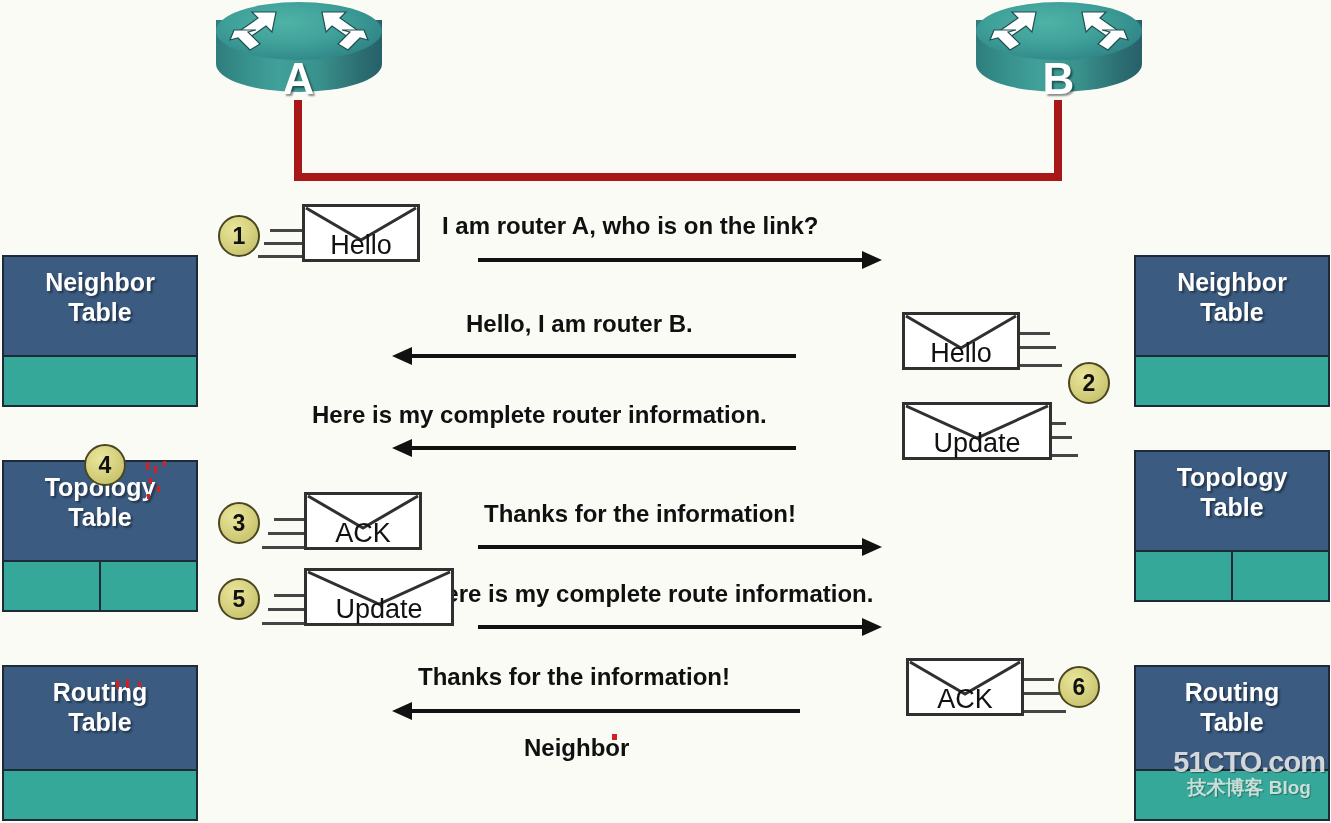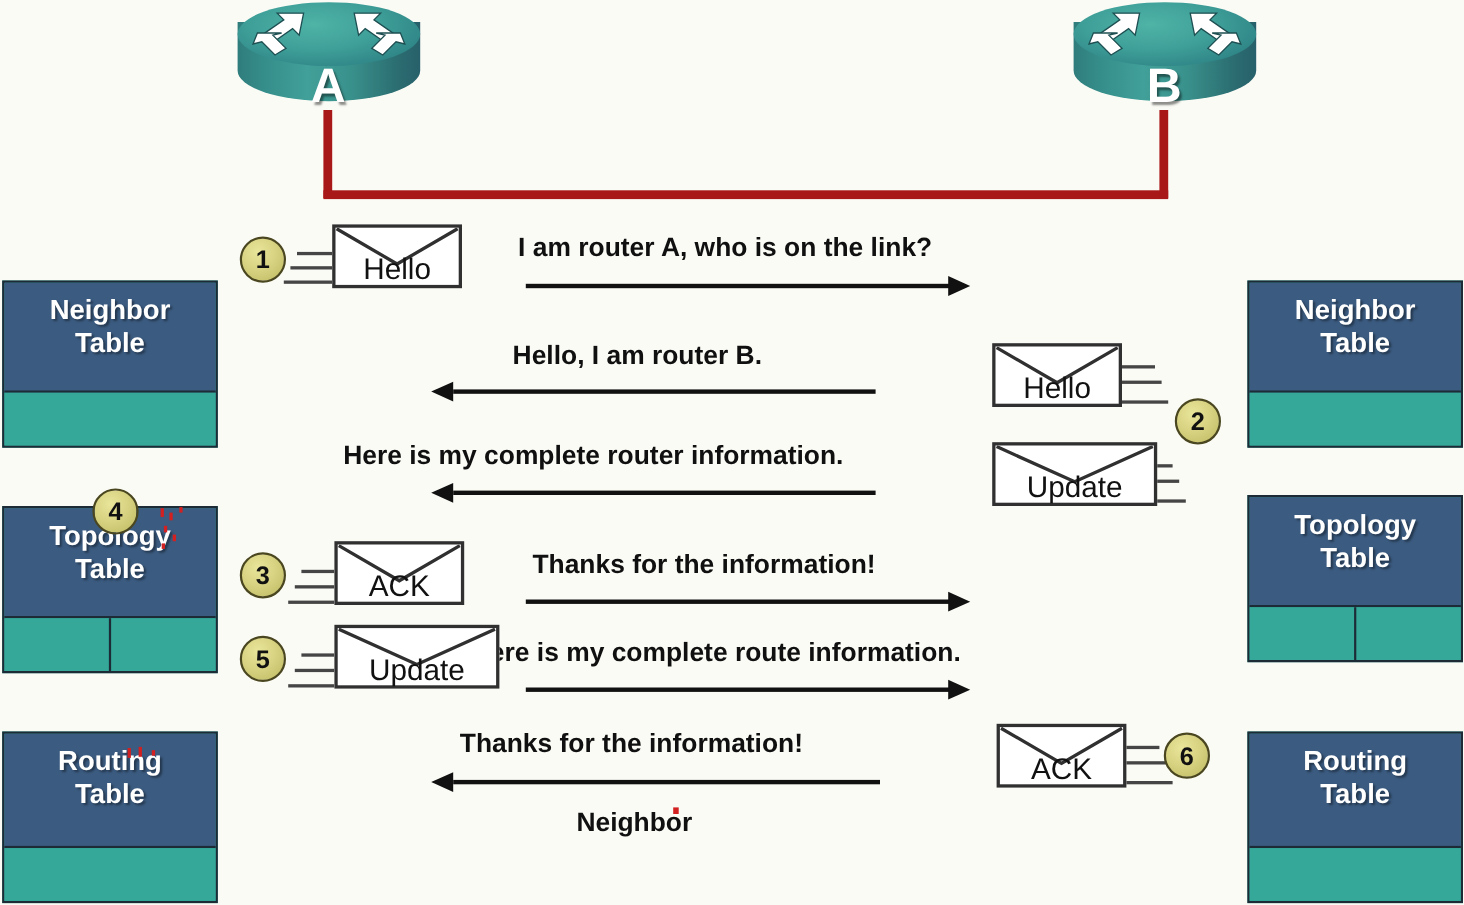--- a/index.html
+++ b/index.html
@@ -325,21 +325,21 @@
     <div class="speed" style="left:0px;  top:25px; width:32px;"></div>
     <div class="speed" style="left:-6px; top:38px; width:38px;"></div>
     <div class="speed" style="left:-12px;top:51px; width:44px;"></div>
     <div class="env-box" style="left:32px; top:0px; width:118px; height:58px;">
       <svg width="112" height="52" viewBox="0 0 112 52" style="position:absolute;left:0;top:0;">
         <polyline points="1,1 56,33 111,1" fill="none" stroke="#303030" stroke-width="3"></polyline>
       </svg>
       <div class="env-label" style="top:23px;">Hello</div>
     </div>
   </div>
-  <div class="msg" style="left:471px; top:212px;">I am router A, who is on the link?</div>
+  <div class="msg" style="left:442px; top:212px;">I am router A, who is on the link?</div>
   <div class="arrow-line" style="left:478px; top:258px; width:386px;"></div>
   <div class="arrow-head right" style="left:862px; top:251px;"></div>
 
   <div class="msg" style="left:466px; top:310px;">Hello, I am router B.</div>
   <div class="arrow-line" style="left:412px; top:354px; width:384px;"></div>
   <div class="arrow-head left" style="left:392px; top:347px;"></div>
   <div class="envelope" style="left:902px; top:312px;">
     <div class="env-box" style="left:0px; top:0px; width:118px; height:58px;">
       <svg width="112" height="52" viewBox="0 0 112 52" style="position:absolute;left:0;top:0;">
         <polyline points="1,1 56,33 111,1" fill="none" stroke="#303030" stroke-width="3"></polyline>
@@ -421,14 +421,18 @@
         <polyline points="1,1 56,33 111,1" fill="none" stroke="#303030" stroke-width="3"></polyline>
       </svg>
       <div class="env-label" style="top:23px;">ACK</div>
     </div>
     <div class="speed" style="left:118px; top:20px; width:30px;"></div>
     <div class="speed" style="left:118px; top:34px; width:36px;"></div>
     <div class="speed" style="left:118px; top:52px; width:42px;"></div>
   </div>
   <div class="badge" style="left:1058px; top:666px;">6</div>
 
+  <div class="wm-51cto">
+    <div class="big">51CTO.com</div>
+    <div class="sub">技术博客  Blog</div>
+  </div>
 
 </div>
 
 </body></html>

